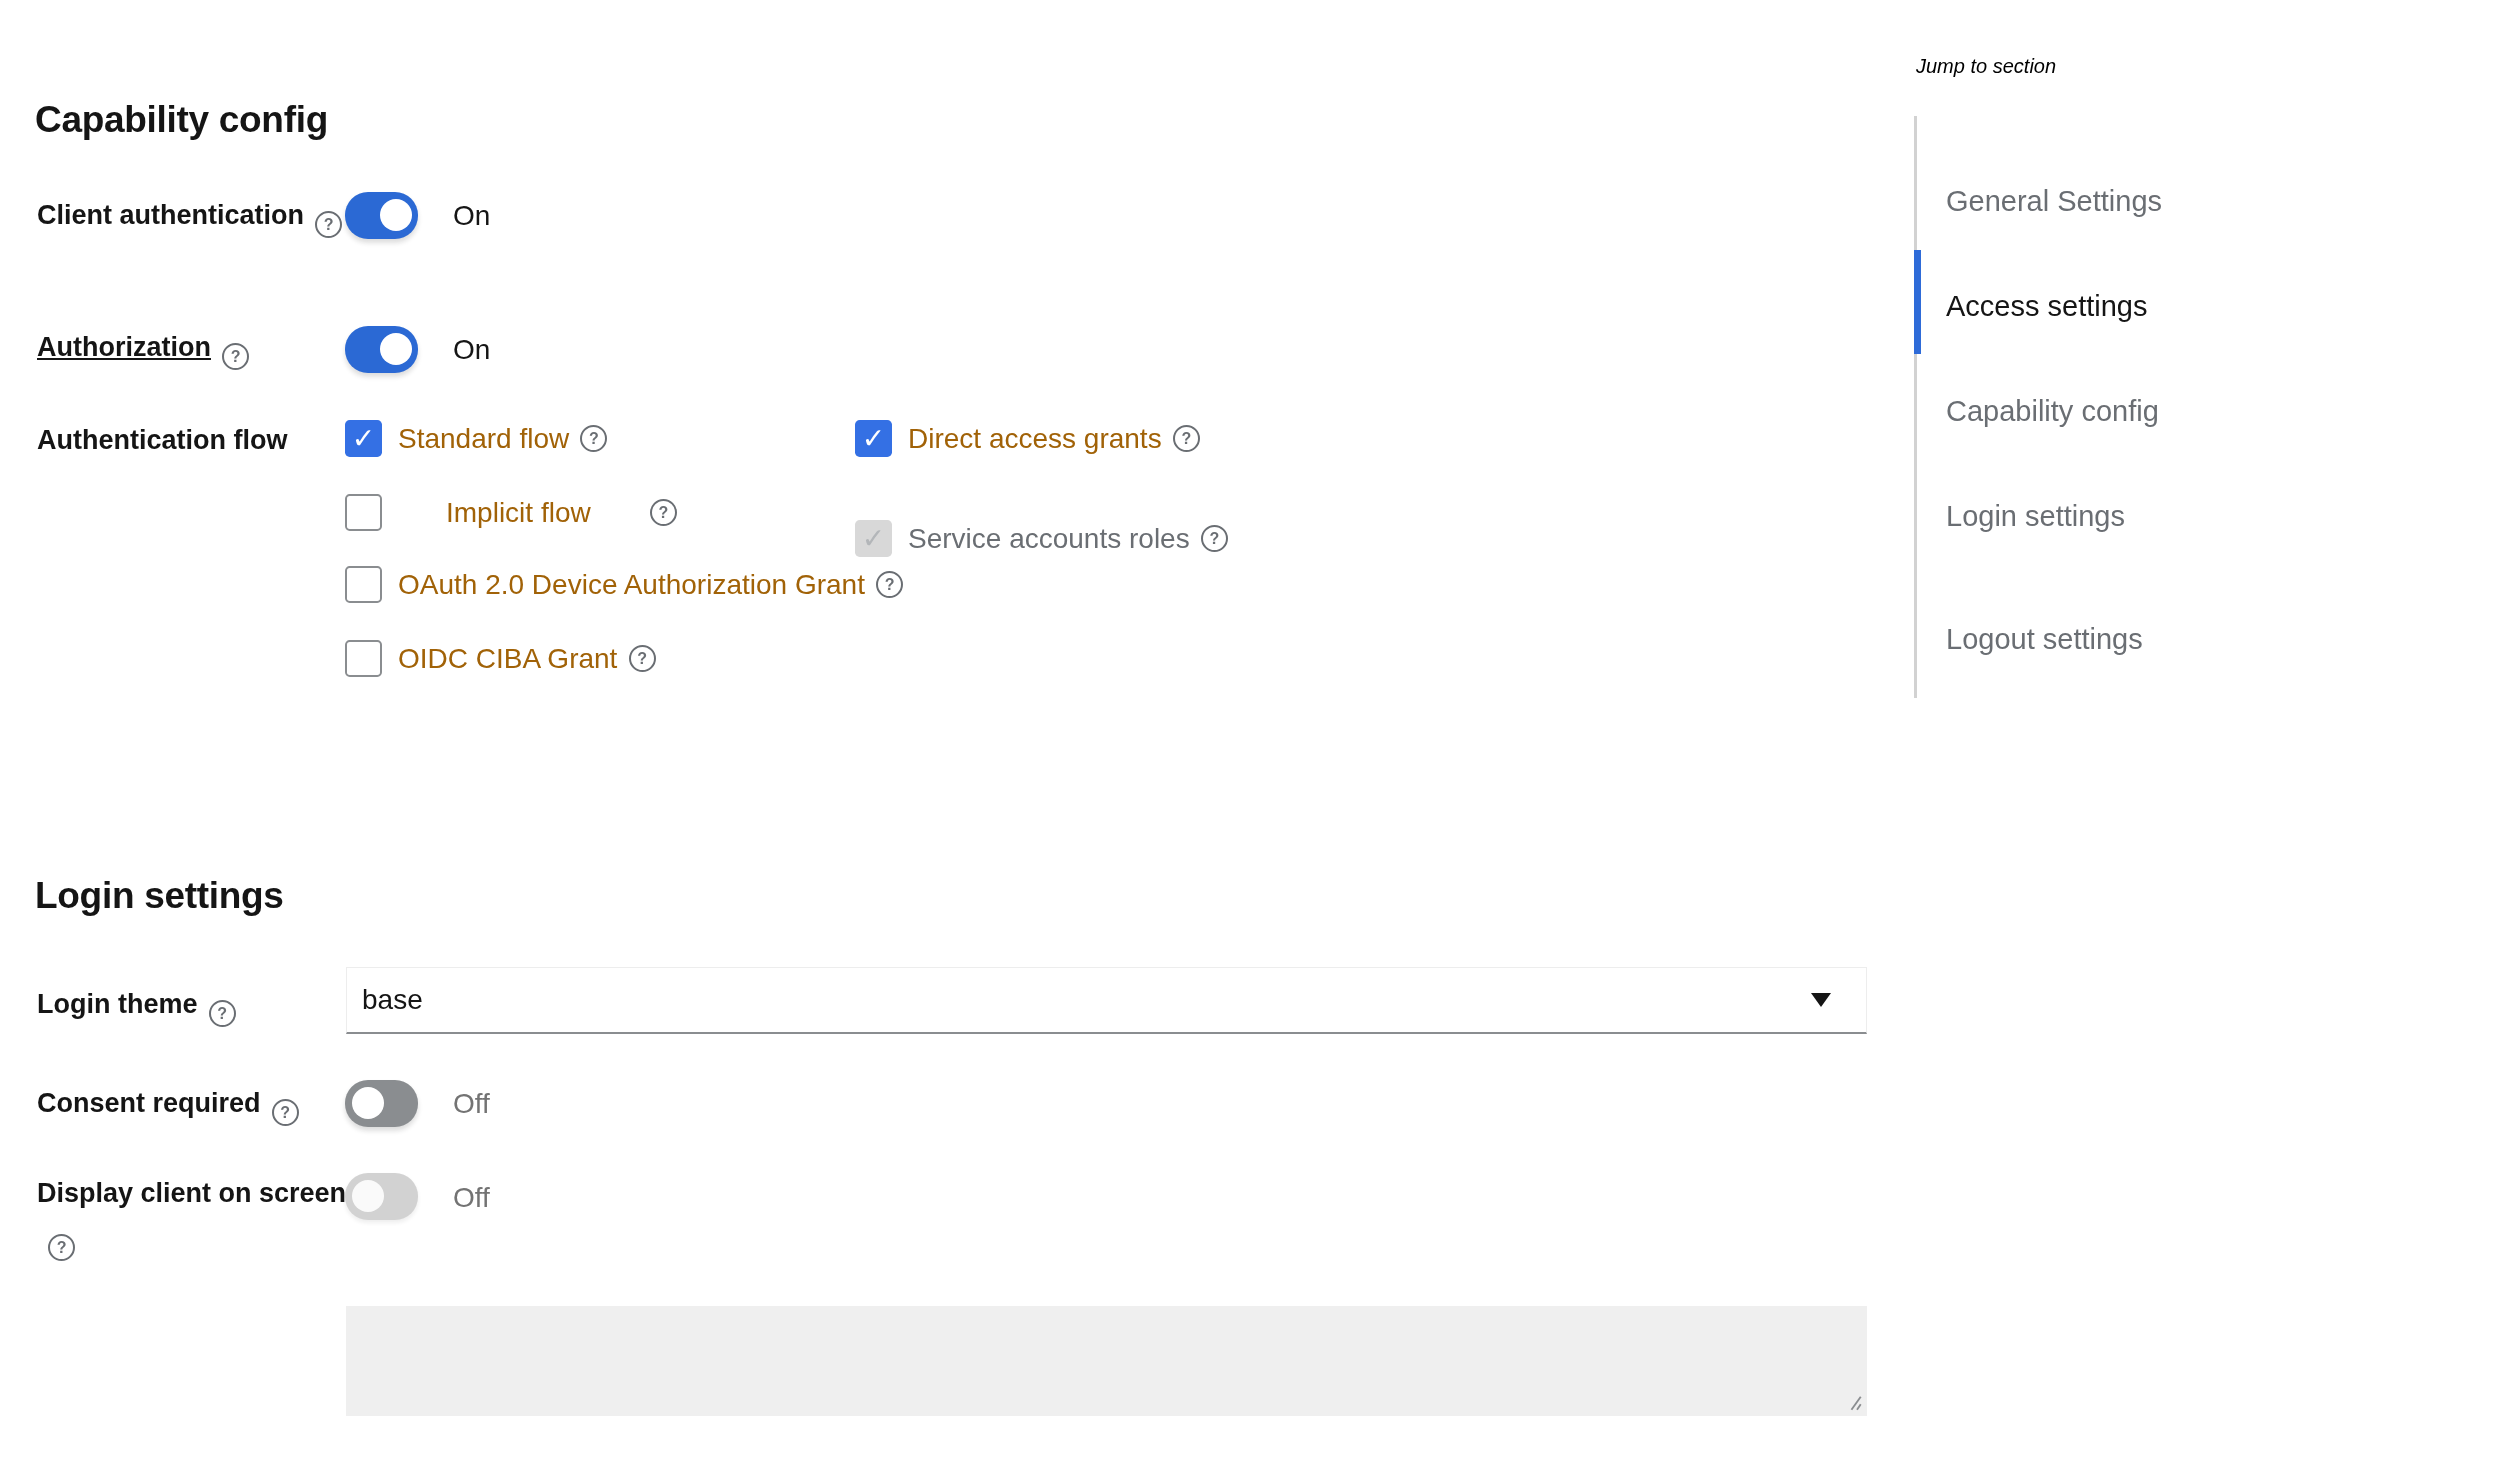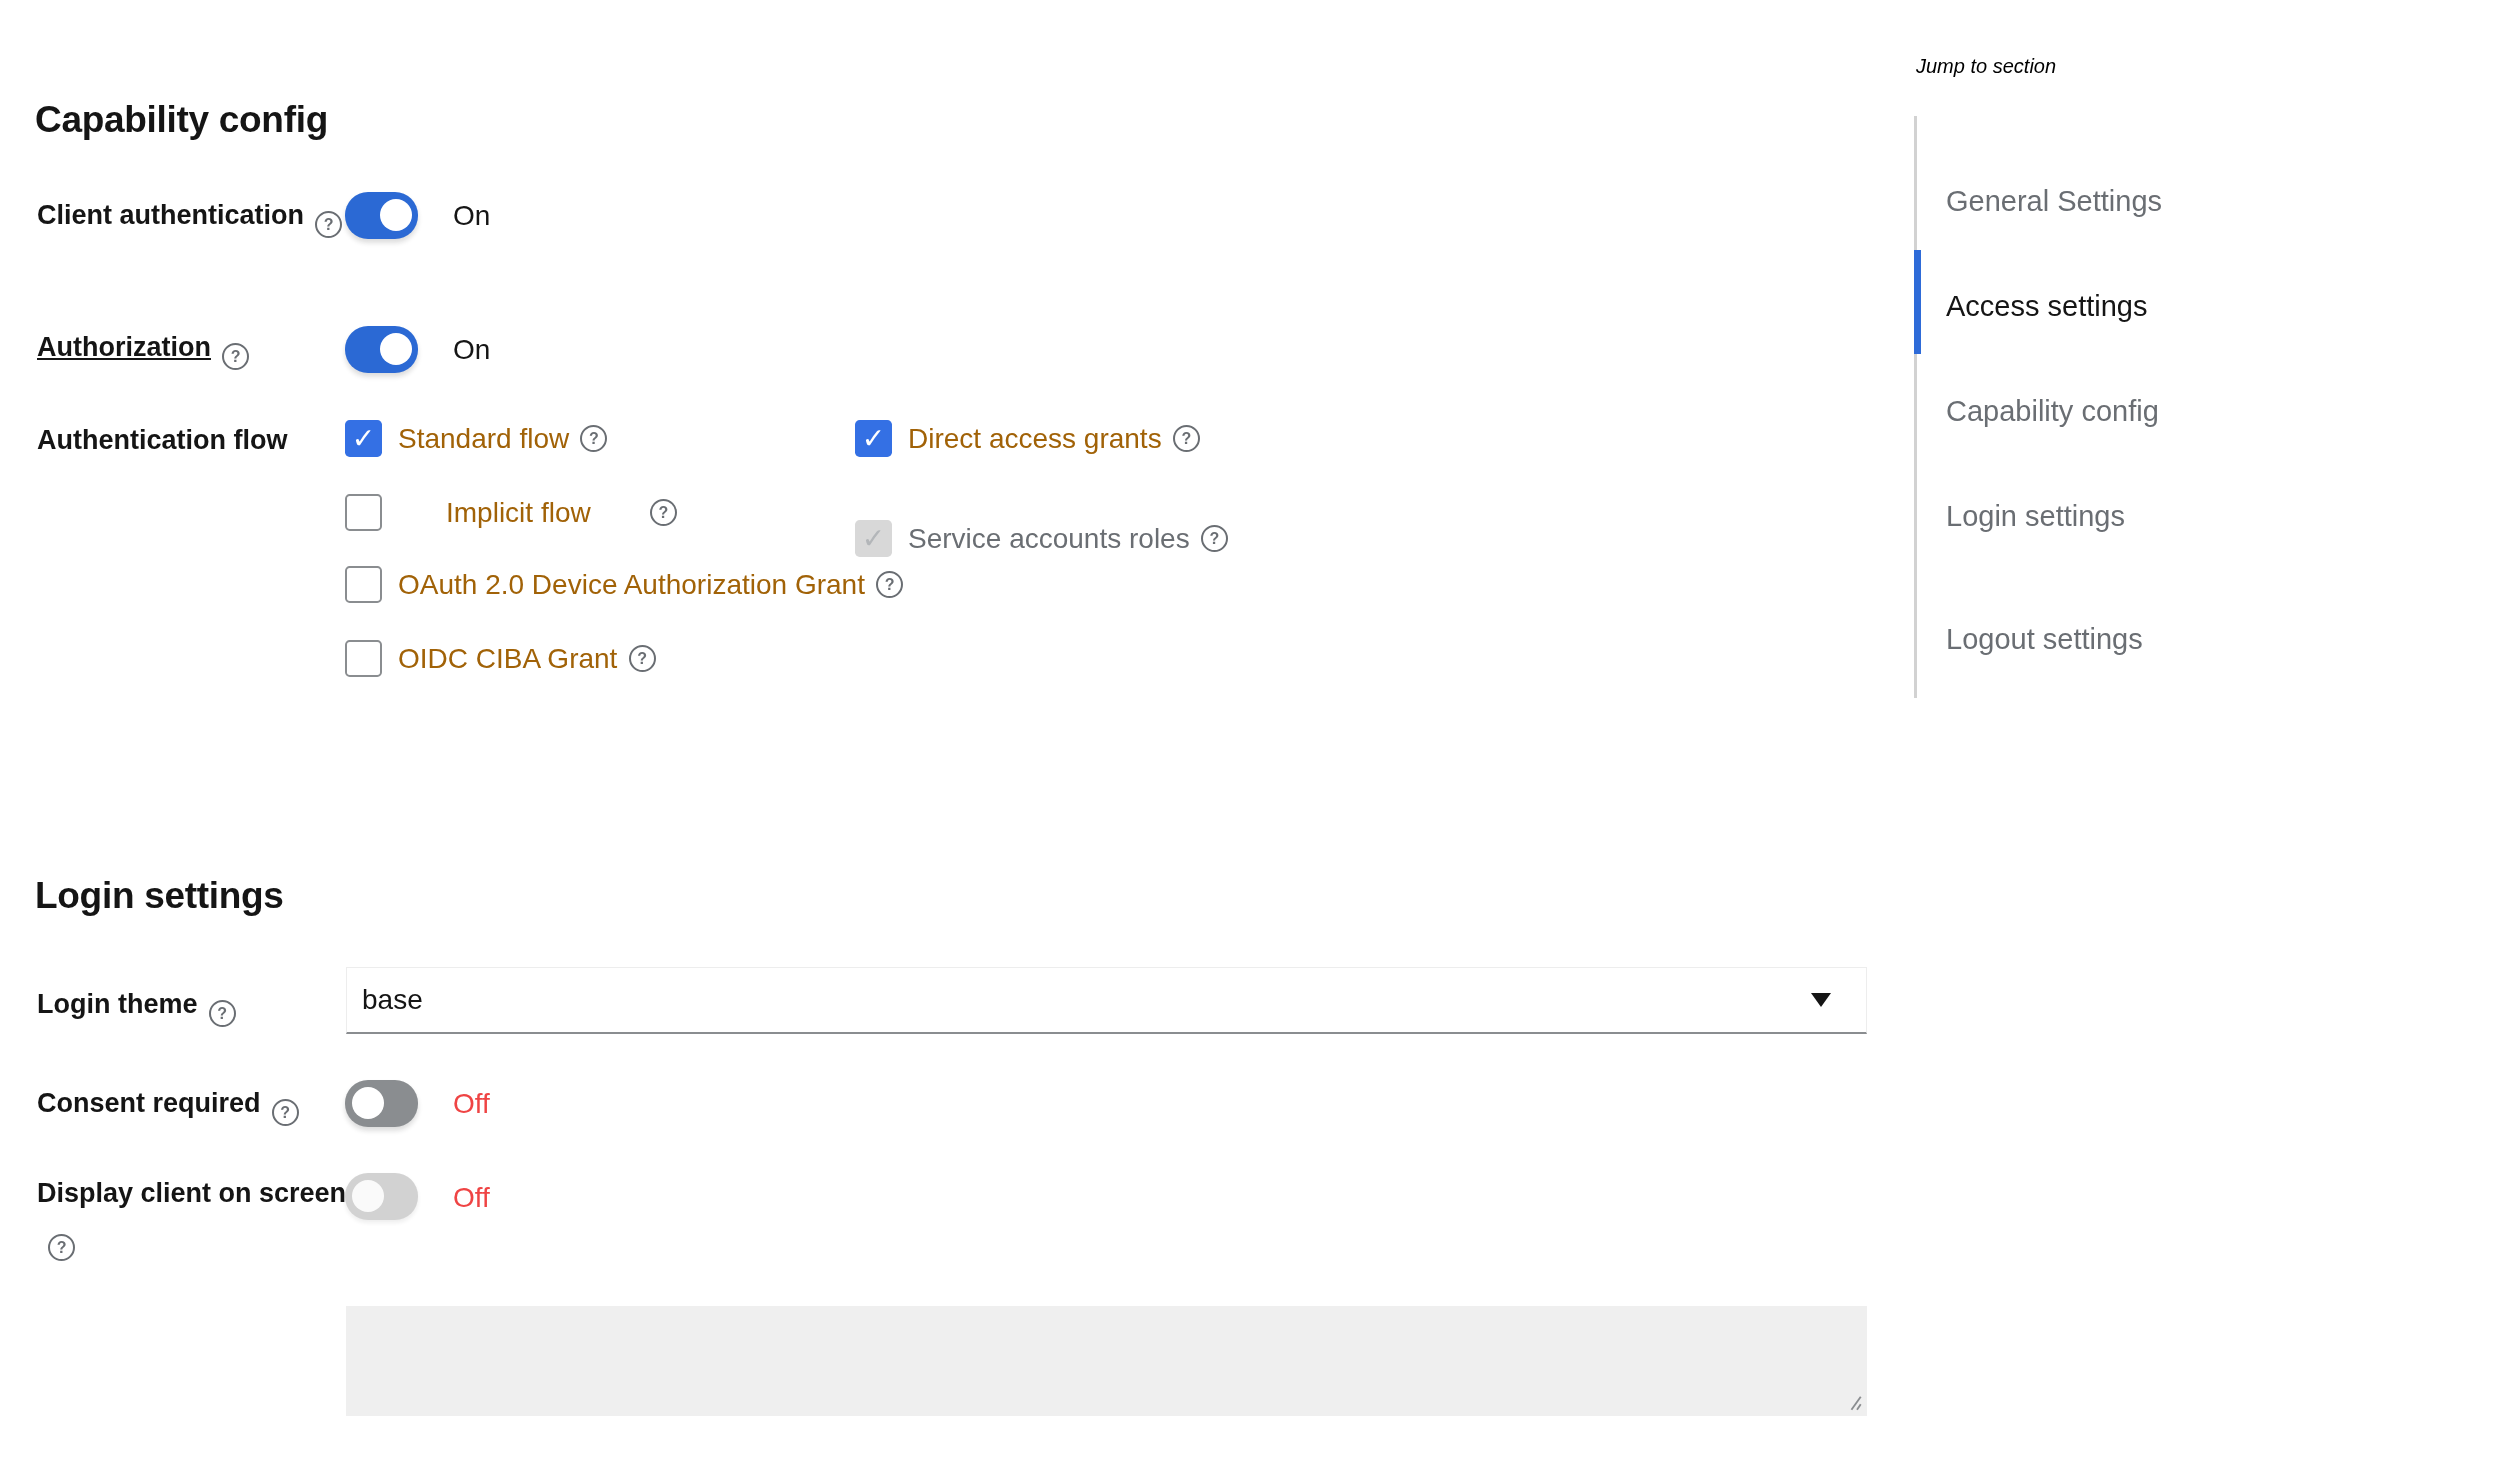--- a/index.html
+++ b/index.html
@@ -30,21 +30,21 @@
   }
   .switch .knob{position:absolute;top:7.4px;width:32px;height:32px;border-radius:50%;background:#fff;}
   .switch.on{background:#2b69d4;}
   .switch.on .knob{right:6.5px;}
   .switch.off{background:#8a8d90;}
   .switch.off .knob{left:6.5px;}
   .switch.off.disabled{background:#d2d2d2;box-shadow:0 2.8px 4.7px rgba(21,21,21,0.08);}
   .switch.off.disabled .knob{background:#fafafa;}
   .state-label{position:absolute;font-size:28px;line-height:30px;}
   .state-on{color:#151515;}
-  .state-off{color:#ef4444;}
+  .state-off{color:#737373;}
   
   .cb-item{position:absolute;display:flex;align-items:center;height:37px;white-space:nowrap;}
   .cb{
     width:37px;height:37px;border-radius:4.7px;box-sizing:border-box;flex:none;
     display:flex;align-items:center;justify-content:center;margin-right:16px;
   }
   .cb.unchecked{background:#fff;border:2.8px solid #8a8d90;}
   .cb.checked{background:#3470e4;}
   .cb.checked::before{
     content:"\2713";font-family:"DejaVu Sans",sans-serif;font-weight:700;

